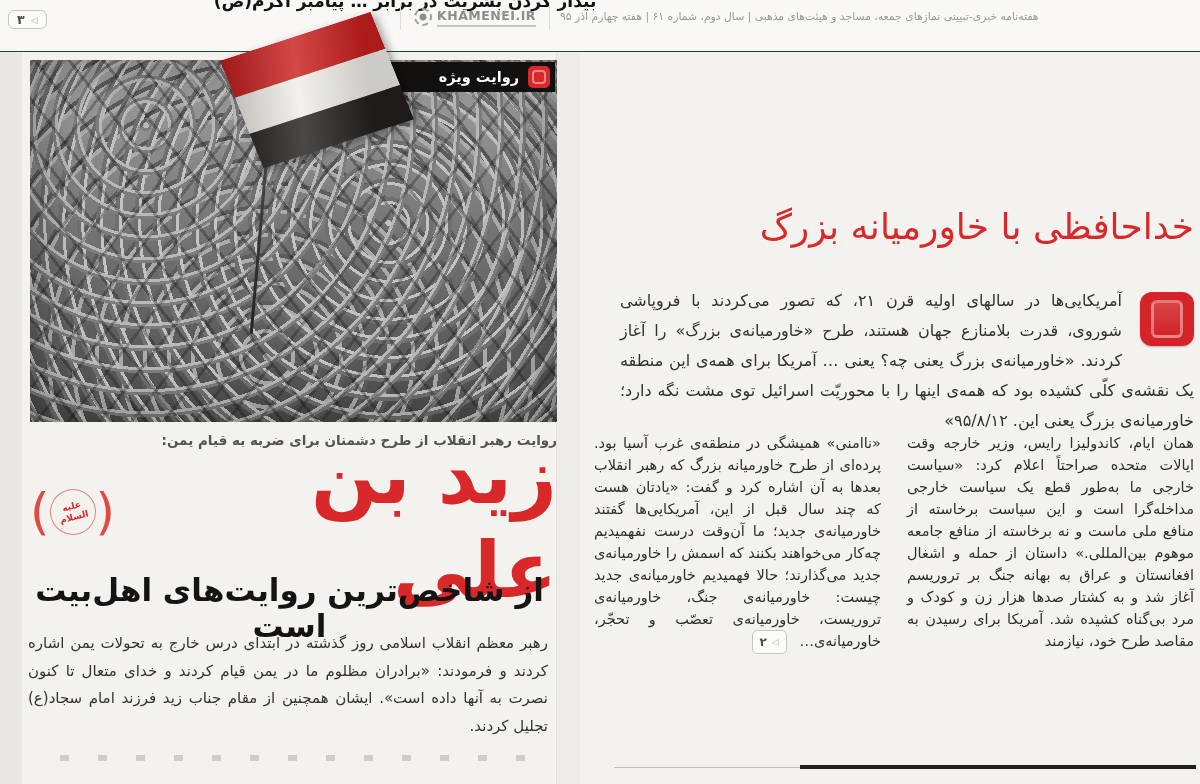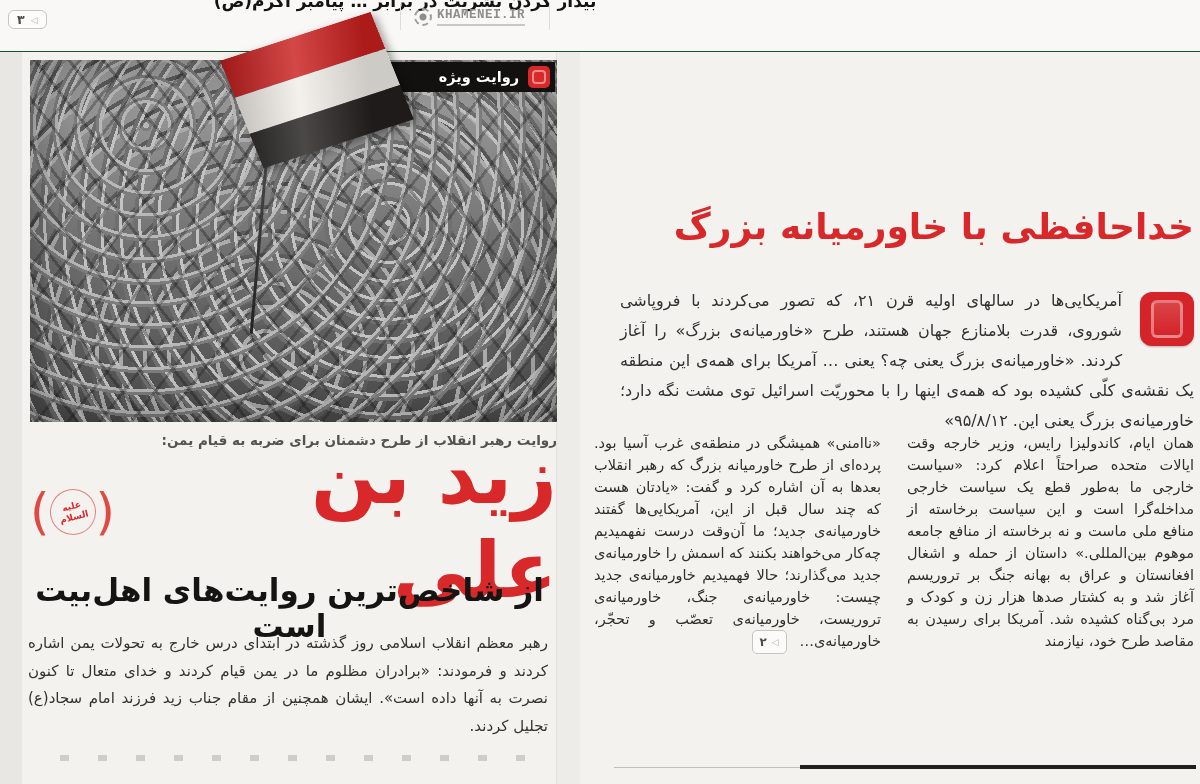--- a/index.html
+++ b/index.html
@@ -18,21 +18,21 @@
   .topbar{position:absolute;left:0;top:0;width:1200px;height:52px;background:#f9f8f6;
           border-bottom:1px solid #14532d;overflow:hidden;z-index:20;}
   .page-badge{position:absolute;left:8px;top:10px;}
   .pill{display:inline-flex;direction:ltr;align-items:center;gap:6px;border:1.5px solid #c7c5c1;
         border-radius:6px;padding:1px 8px;background:#fcfbfa;font-size:12.5px;color:#4a4a48;font-weight:bold;}
   .badge-chev{color:#b6b4b0;font-size:9px;font-weight:normal;}
   .cut-headline{position:absolute;left:195px;top:-9px;width:420px;font-size:17px;font-weight:bold;
                 color:#141312;white-space:nowrap;direction:rtl;text-align:center;}
   .sep{position:absolute;top:4px;width:1px;height:26px;background:#dedcd8;}
   .sep1{left:400px;} .sep2{left:549px;}
-  .logo{position:absolute;left:414px;top:3px;width:126px;height:28px;display:flex;align-items:center;gap:5px;cursor:pointer;font-family:Liberation Mono, monospace;}
+  .logo{position:absolute;left:414px;top:3px;width:126px;height:28px;display:flex;align-items:center;gap:5px;cursor:pointer;}
   .gear{width:18px;height:18px;border:2px dashed #a09e9a;border-radius:50%;
         background:radial-gradient(circle,#8f8d89 0 3px,transparent 4px);flex:none;}
   .logo-text{font-size:12.5px;font-weight:bold;color:#8f8d89;letter-spacing:.5px;
              border-bottom:2px solid #c9c7c3;padding-bottom:2px;}
   .issue-info{position:absolute;left:560px;top:0;width:632px;height:34px;line-height:34px;
               font-size:10.8px;color:#9a9896;text-align:left;white-space:nowrap;overflow:hidden;}
 
   
   .left-strip{position:absolute;left:0;top:34px;width:22px;height:750px;background:#e8e7e4;}
   .gutter{position:absolute;left:556px;top:34px;width:24px;height:750px;background:#edecE9;
@@ -81,21 +81,21 @@
   .left-body{position:absolute;left:28px;top:630px;width:520px;font-size:15px;line-height:27.5px;
              color:var(--body);text-align:justify;}
   .cut-dashes{position:absolute;left:60px;top:755px;width:470px;height:6px;opacity:.8;
               background:repeating-linear-gradient(90deg,#c6c4c0 0 9px,transparent 9px 38px);}
 
   
   .right-sec{position:absolute;left:590px;top:34px;width:606px;height:750px;}
   .headline{position:absolute;top:6px;right:2px;left:0;text-align:right;direction:rtl;
             font-size:100px;line-height:182px;font-weight:bold;color:var(--ink);white-space:nowrap;}
   .subhead{position:absolute;top:170px;right:2px;left:0;text-align:right;direction:rtl;
-           font-size:36px;line-height:46px;font-weight:bold;color:var(--red);}
+           font-size:36px;line-height:46px;font-weight:normal;color:var(--red);}
   .lead{position:absolute;top:252px;right:2px;width:596px;direction:rtl;}
   .lead-icon{float:right;width:54px;height:54px;background:#d42429;border-radius:12px;
              margin:6px 0 8px 18px;position:relative;box-shadow:0 1px 2px rgba(0,0,0,.25);}
   .lead-icon i{position:absolute;inset:8px 11px;border:3px solid rgba(255,255,255,.38);
                border-radius:6px;display:block;background:linear-gradient(rgba(255,255,255,.15),transparent);}
   .lead-text{font-size:16px;line-height:30px;color:#323130;text-align:justify;margin-left:22px;}
   .cols{position:absolute;top:398px;right:2px;left:4px;display:flex;gap:26px;direction:rtl;}
   .col{flex:1;font-size:14.5px;line-height:22px;color:#2f2e2b;text-align:justify;}
   .cont-badge{display:inline-flex;direction:ltr;align-items:center;gap:5px;border:1.5px solid #c7c5c1;
               border-radius:5px;padding:0 7px;background:#fcfbfa;font-size:12px;color:#4a4a48;
@@ -114,20 +114,21 @@
     <div class="page-badge pill">
       <span>۳</span>
       <span class="badge-chev">◁</span>
     </div>
     <div class="sep sep1"></div>
     <div class="logo">
       <span class="gear"></span>
       <span class="logo-text">KHAMENEI.IR</span>
     </div>
     <div class="sep sep2"></div>
+    <div class="issue-info" dir="rtl">هفته‌نامه خبری-تبیینی نمازهای جمعه، مساجد و هیئت‌های مذهبی | سال دوم، شماره ۶۱ | هفته چهارم آذر ۹۵</div>
   </header>
 
   <div class="left-strip"></div>
   <div class="gutter"></div>
 
   <section class="left-sec">
     <div class="photo">
       <div class="photo-label">
         <span class="label-text">روایت ویژه</span>
         <span class="label-icon">

